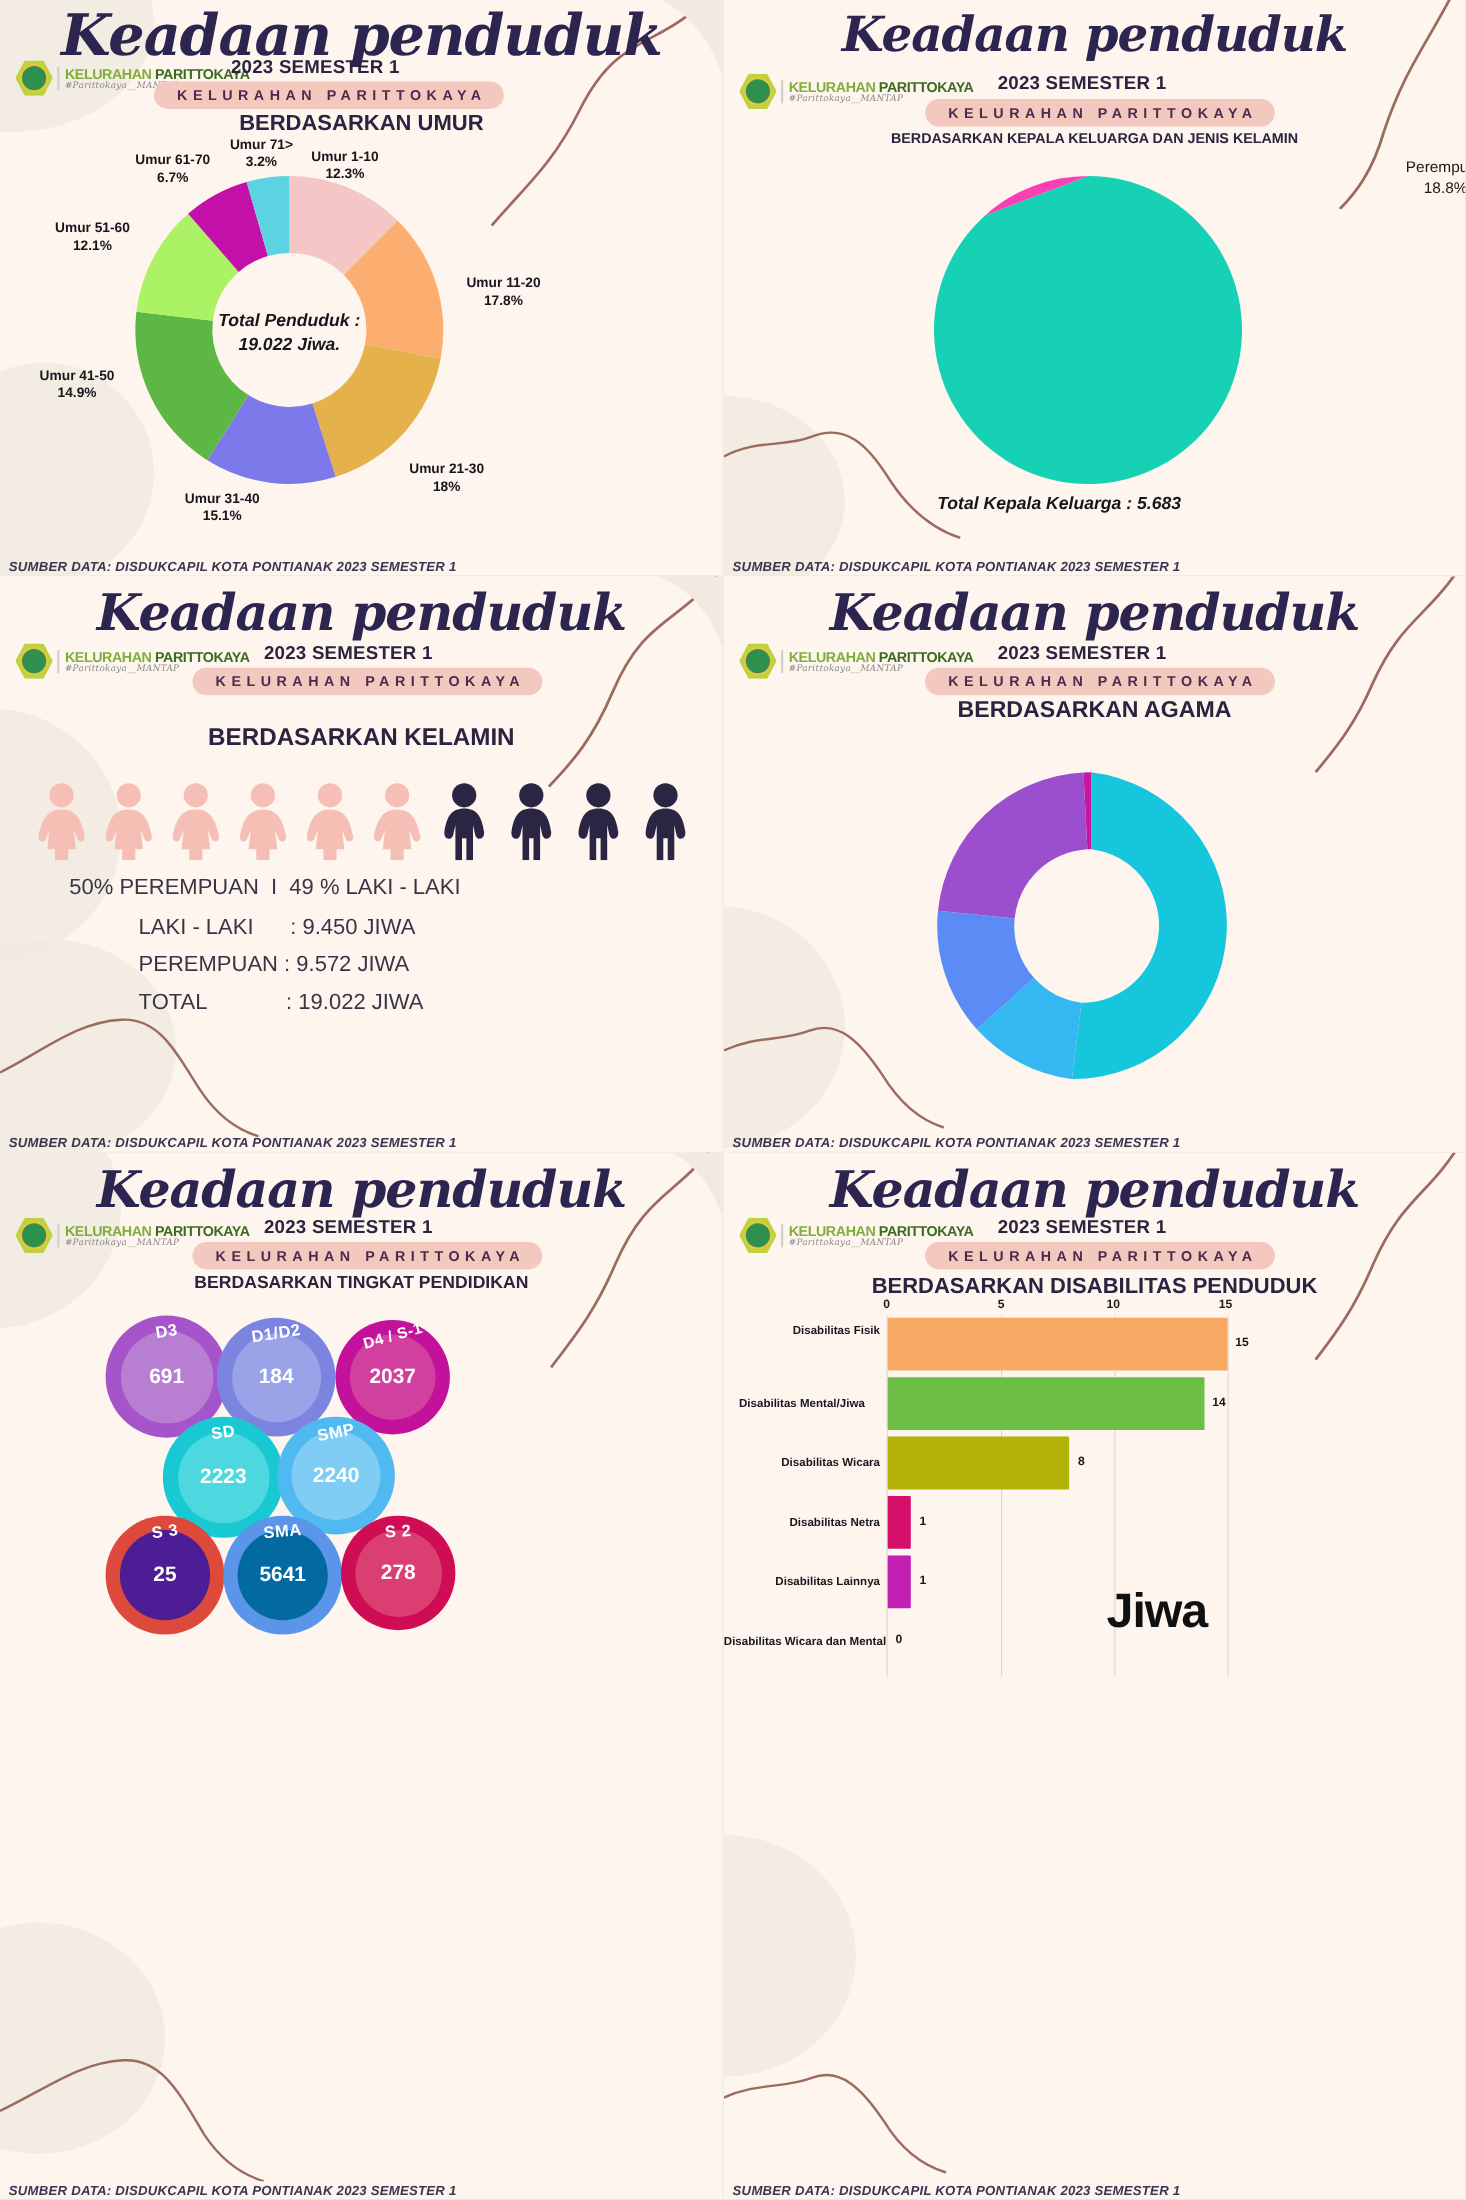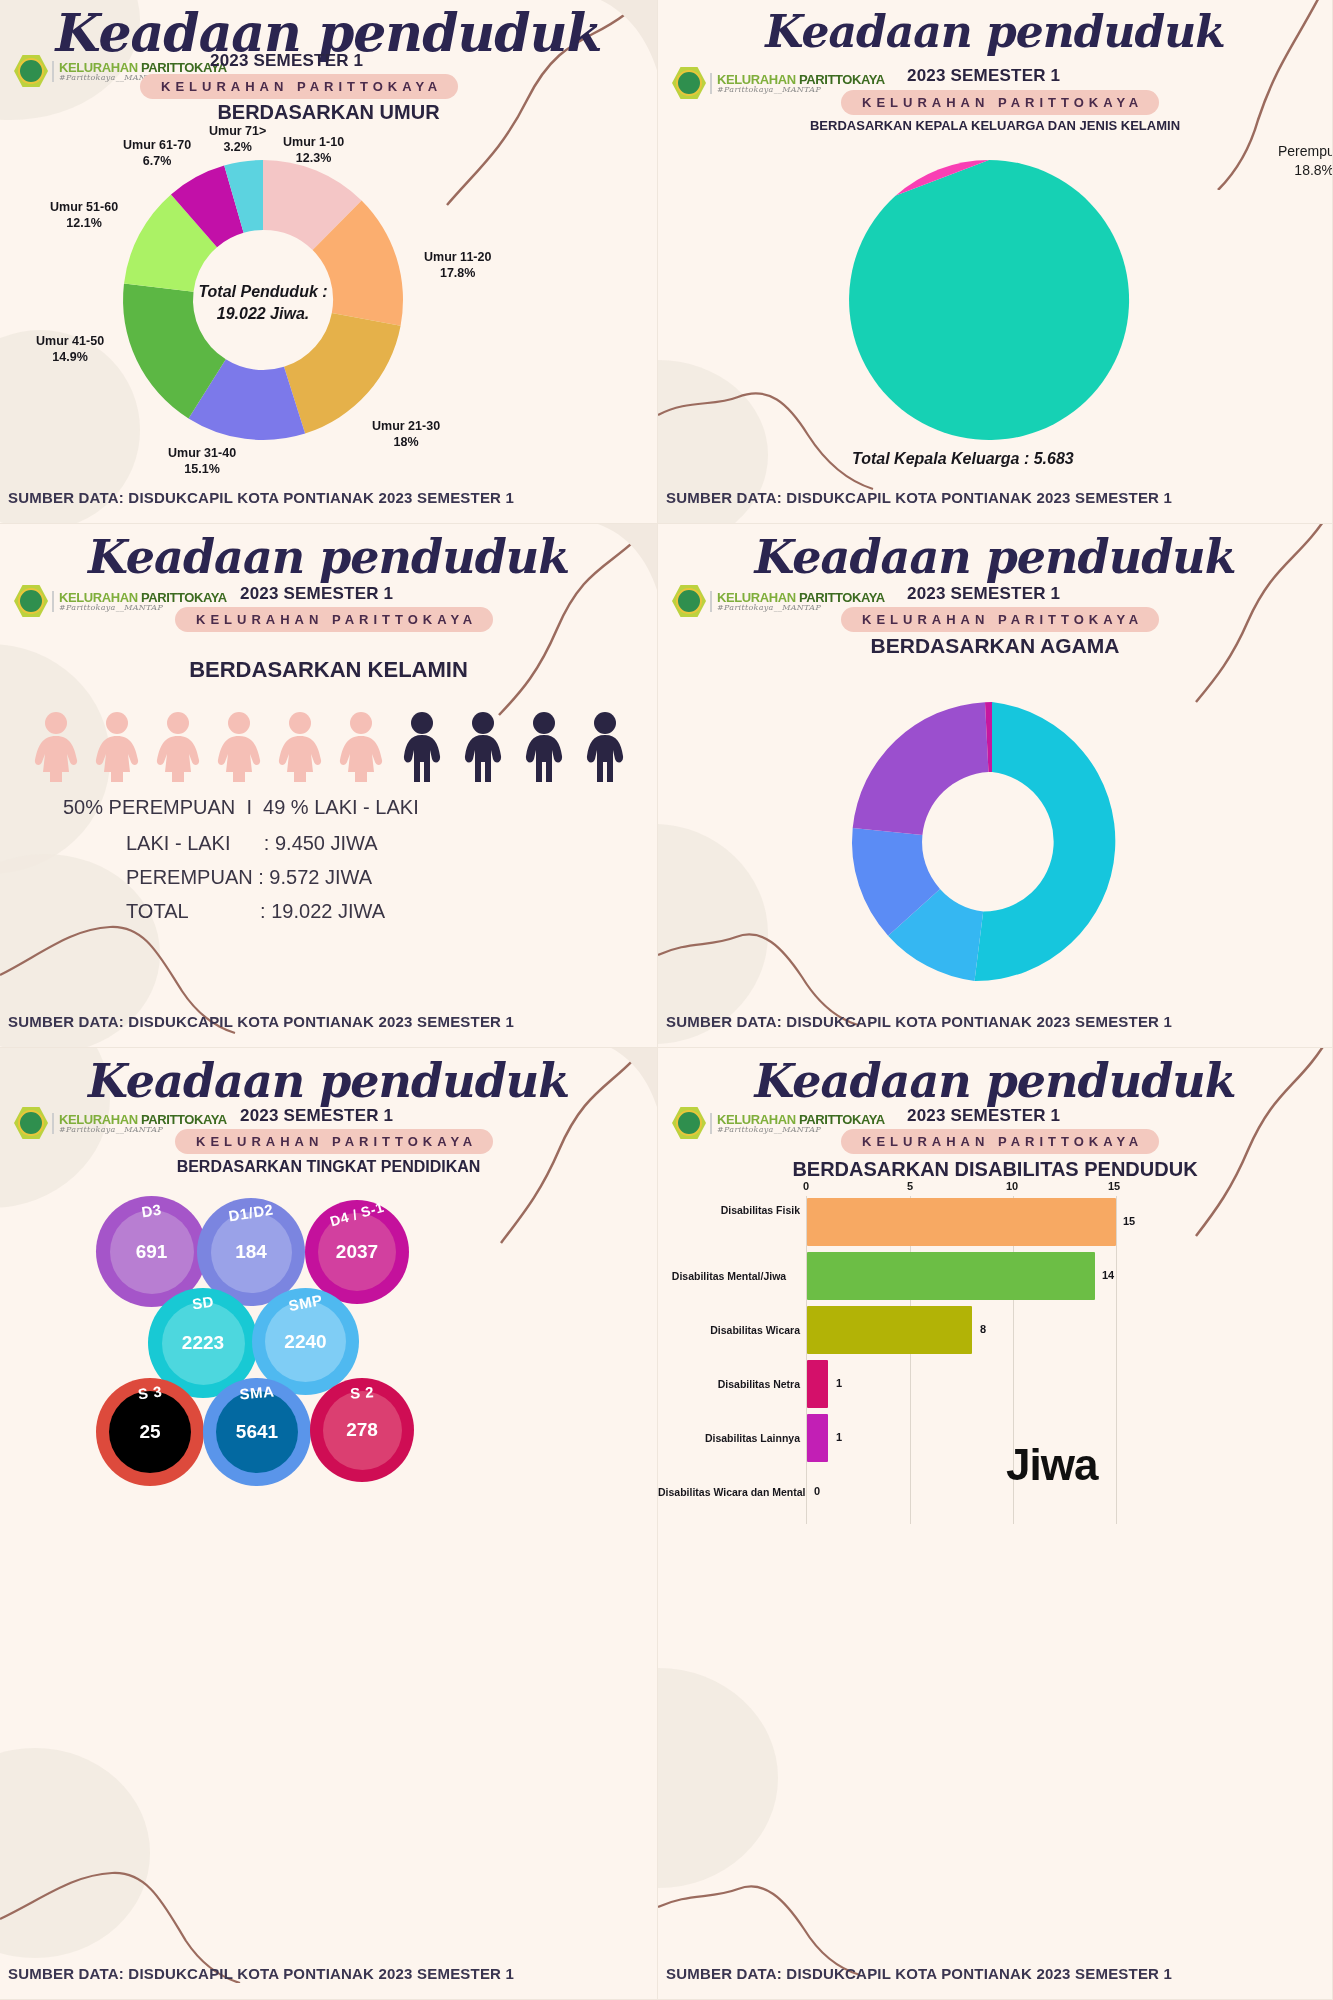--- a/index.html
+++ b/index.html
@@ -14,21 +14,21 @@
   .logo-hex{width:34px;height:34px;background:#bcd23f;clip-path:polygon(25% 3%,75% 3%,100% 50%,75% 97%,25% 97%,0% 50%);display:flex;align-items:center;justify-content:center;}
   .logo-inner{width:22px;height:22px;border-radius:50%;background:#2f8f4e;border:2px solid #e8c63b;}
   .logo-text{border-left:2px solid #cfcfcf;padding-left:5px;line-height:1;}
   .logo-line1{font-size:13px;font-weight:700;color:#7fae3b;letter-spacing:-.4px;white-space:nowrap;}
   .logo-line1 .dark{color:#3c6b20;}
   .logo-line2{font-family:"DejaVu Serif",serif;font-style:italic;font-size:8px;color:#8a8a8a;letter-spacing:.3px;white-space:nowrap;}
   .sem{font-size:17px;font-weight:700;color:#2a2440;letter-spacing:.2px;white-space:nowrap;}
   .pill{background:#f3c9bf;color:#4a2b4b;font-size:13px;font-weight:700;letter-spacing:5px;padding:5px 16px 5px 21px;border-radius:14px;display:inline-block;white-space:nowrap;}
   .subhead{font-size:17px;font-weight:700;color:#2a2440;text-align:center;white-space:nowrap;}
   .subhead.sm{font-size:13px;}
-  .source{position:absolute;left:8px;bottom:17px;font-size:15px;font-weight:700;color:#3a3550;letter-spacing:.2px;white-space:nowrap;}
+  .source{position:absolute;left:8px;bottom:1px;font-size:12px;font-style:italic;font-weight:700;color:#3a3550;letter-spacing:.2px;white-space:nowrap;}
   .chart-lbl{position:absolute;font-size:12.5px;font-weight:700;color:#17161c;text-align:center;line-height:1.25;white-space:nowrap;}
   .chart-lbl .pct{display:block;}
   .center-txt{position:absolute;text-align:center;font-style:italic;font-weight:700;color:#17161c;font-size:16px;line-height:1.35;white-space:nowrap;}
   .p2-lbl{position:absolute;font-size:14px;color:#1b1b1b;text-align:center;line-height:1.35;white-space:nowrap;}
   .total-kk{position:absolute;font-style:italic;font-weight:700;font-size:16px;color:#17161c;white-space:nowrap;}
   .people-row{position:absolute;display:flex;gap:9px;align-items:flex-end;}
   .stat-line{position:absolute;font-size:20px;color:#3a3545;white-space:pre;}
   .bubble{position:absolute;border-radius:50%;display:flex;align-items:center;justify-content:center;}
   .bubble-inner{border-radius:50%;display:flex;align-items:center;justify-content:center;color:#fff;font-weight:700;}
   .bubble-cap{position:absolute;top:6px;left:0;right:0;text-align:center;color:#fff;font-weight:700;font-size:15px;letter-spacing:.5px;}
@@ -301,21 +301,21 @@
     <div class="bubble" style="left:148px;top:240px;width:110px;height:110px;background:#18c9d4;">
       <div class="bubble-inner" style="width:83px;height:83px;background:#4dd7de;font-size:19px;">2223</div>
       <div class="bubble-cap" style="transform:rotate(-8deg);">SD</div>
     </div>
     <div class="bubble" style="left:252px;top:240px;width:107px;height:107px;background:#4fb9f0;">
       <div class="bubble-inner" style="width:81px;height:81px;background:#7fcdf5;font-size:19px;">2240</div>
       <div class="bubble-cap" style="transform:rotate(-11deg);">SMP</div>
     </div>
 
     <div class="bubble" style="left:96px;top:330px;width:108px;height:108px;background:#dd4a3c;">
-      <div class="bubble-inner" style="width:82px;height:82px;background:#000000;font-size:19px;">25</div>
+      <div class="bubble-inner" style="width:82px;height:82px;background:#4c1d95;font-size:19px;">25</div>
       <div class="bubble-cap" style="transform:rotate(-8deg);">S 3</div>
     </div>
     <div class="bubble" style="left:203px;top:330px;width:108px;height:108px;background:#5a95ea;">
       <div class="bubble-inner" style="width:82px;height:82px;background:#0369a1;font-size:19px;">5641</div>
       <div class="bubble-cap" style="transform:rotate(-5deg);">SMA</div>
     </div>
     <div class="bubble" style="left:310px;top:330px;width:104px;height:104px;background:#cf0d54;">
       <div class="bubble-inner" style="width:79px;height:79px;background:#db3f71;font-size:19px;">278</div>
       <div class="bubble-cap" style="transform:rotate(-4deg);">S 2</div>
     </div>

